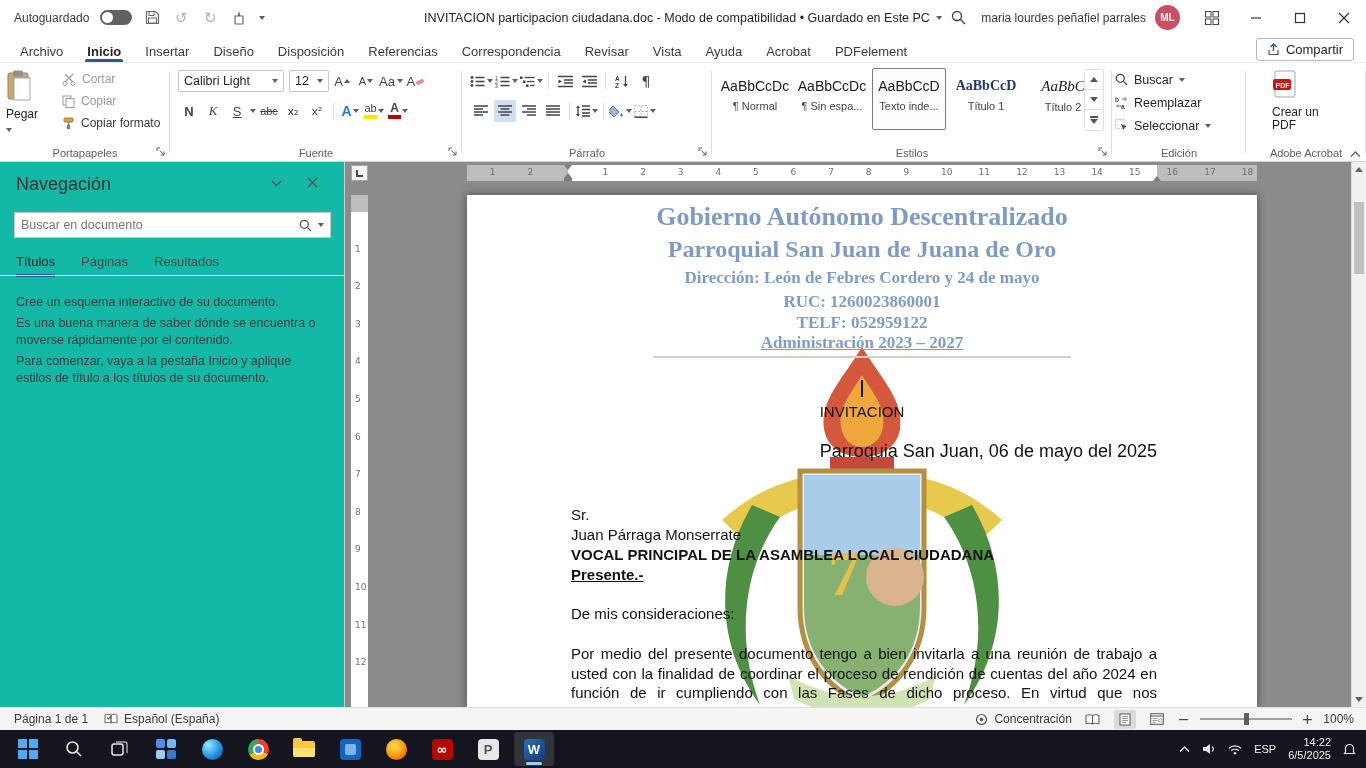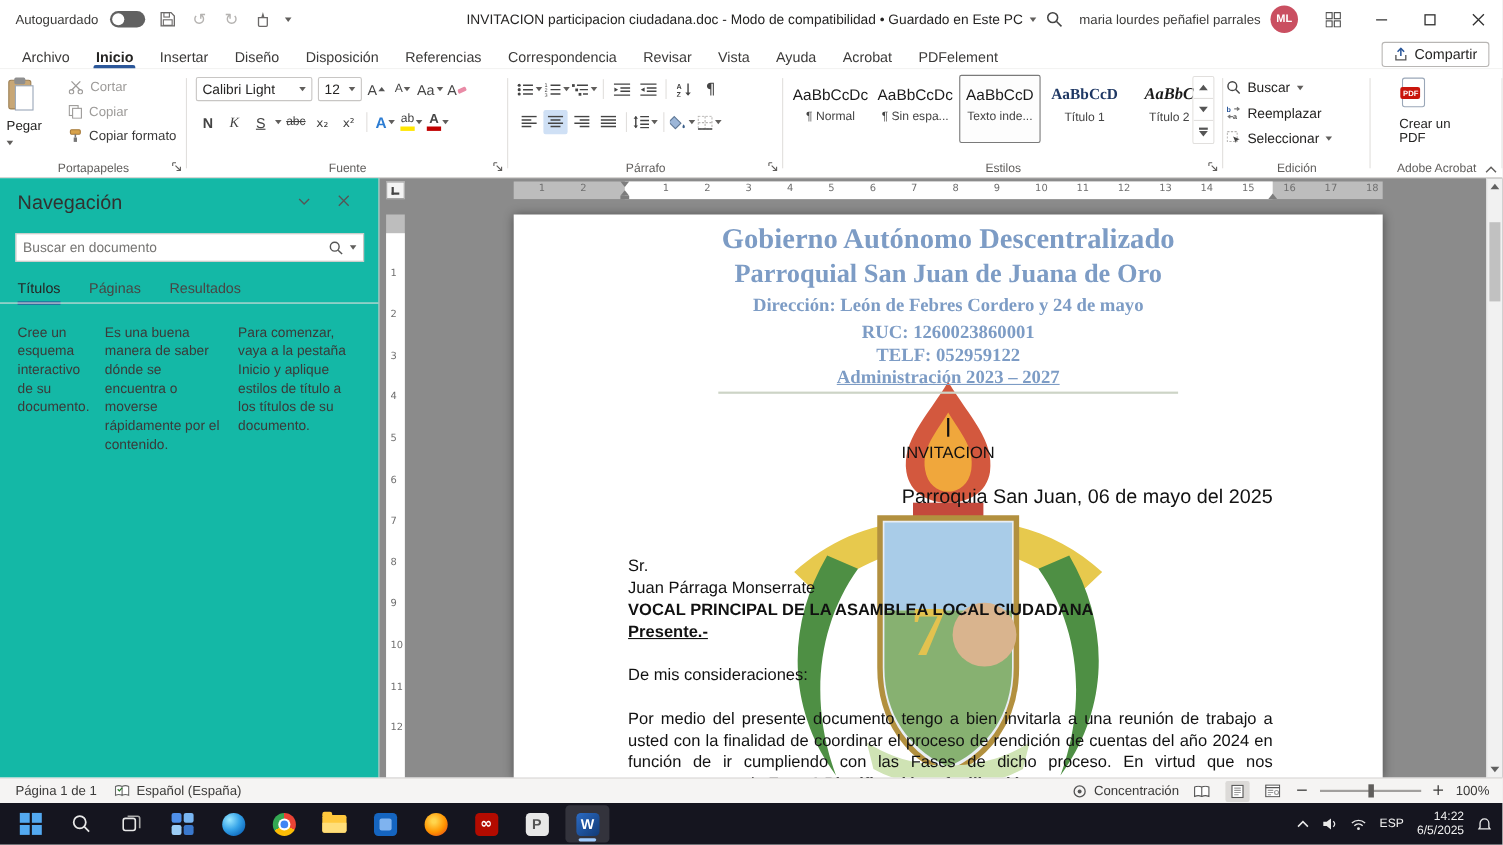--- a/index.html
+++ b/index.html
@@ -44,21 +44,21 @@
   .vsep{width:1px;height:18px;background:#e1dfdd;margin:0 3px}
   .glyph{font-family:"DejaVu Sans",sans-serif}
   .minibar{display:block;width:13px;height:4px;margin-top:1px}
   .fx{display:inline-flex;flex-direction:column;align-items:center;line-height:11px;font-size:12px}
   .bld{font-weight:bold}.itl{font-style:italic;font-family:"Liberation Serif",serif}.und{text-decoration:underline}.stk{text-decoration:line-through}
   .stylecard{width:74px;height:62px;border:1px solid transparent;border-radius:2px;text-align:center;padding-top:9px;cursor:pointer;overflow:hidden}
   .stylecard.selected{border-color:#7a7a7a;background:#fdfdfd}
   .stylecard .prev{font-size:14px;color:#1a1a1a;white-space:nowrap}
   .stylecard .slabel{font-size:11px;color:#444;margin-top:6px;white-space:nowrap}
   .prev.t1{font-weight:bold;font-family:"Liberation Serif",serif;color:#1f3864}
-  .prev.t2{font-weight:bold;font-style:italic;font-family:"Liberation Serif",serif;font-size:15px}
+  .prev.t2{font-weight:normal;font-style:italic;font-family:"Liberation Serif",serif;font-size:15px}
   .scrollcol{position:absolute;display:flex;flex-direction:column;border:1px solid #e1dfdd;border-radius:2px;overflow:hidden}
   .scrollcol .sc{width:18px;height:20px;background:#fff;display:flex;align-items:center;justify-content:center;border-bottom:1px solid #e1dfdd;cursor:pointer}
   .scrollcol .sc:last-child{border-bottom:none}
   .edit-item{display:flex;align-items:center;gap:6px;font-size:12.5px;color:#252423;cursor:pointer;height:21px}
   #ribbon-collapse{position:absolute;right:5px;bottom:3px;cursor:pointer;line-height:0}
 
   
   #main{position:absolute;top:162px;left:0;right:0;height:545px}
 
   
@@ -67,21 +67,21 @@
   #nav-chev{position:absolute;right:62px;top:18px;cursor:pointer;line-height:0}
   #nav-close{position:absolute;right:26px;top:15px;cursor:pointer;line-height:0}
   #nav-search{position:absolute;left:14px;top:50px;width:317px;height:26px;background:#fff;border:1px solid #c8c6c4;display:flex;align-items:center;padding:0 6px}
   #nav-search input{flex:1;border:none;outline:none;font-size:12.5px;color:#252423;font-family:inherit;background:transparent}
   #nav-search input::placeholder{color:#767573}
   .nav-tabs{position:absolute;left:16px;top:92px;display:flex;gap:26px;font-size:13px;color:#484644}
   .nav-tab{padding-bottom:8px;position:relative;cursor:pointer}
   .nav-tab.active{color:#252423}
   .nav-tab.active::after{content:"";position:absolute;left:0;right:0;bottom:0;height:3px;background:#2b579a}
   #nav-divider{position:absolute;left:0;right:0;top:113px;height:1px;background:#e1dfdd}
-  .nav-body{position:absolute;left:16px;right:18px;top:132px;display:flex;flex-direction:row;gap:14px}
+  .nav-body{position:absolute;left:16px;right:18px;top:132px;display:flex;flex-direction:column;gap:4px}
   .nav-body p{font-size:12.5px;line-height:17px;color:#3b3a39}
 
   
   #docarea{position:absolute;left:345px;top:0;right:0;bottom:0;background:#8b8b8b;overflow:hidden}
   #tabsel{position:absolute;left:6px;top:3px;width:17px;height:16px;background:#f3f3f3;border:1px solid #a5a5a5;display:flex;align-items:center;justify-content:center;cursor:pointer}
   #tabsel span{display:block;width:7px;height:7px;border-left:2px solid #444;border-bottom:2px solid #444}
   #hruler{position:absolute;left:122px;top:3px;width:790px;height:16px;background:#bdbdbd}
   #hruler .hr-content{position:absolute;left:101px;right:100px;top:0;bottom:0;background:#fff}
   #hruler-nums span{position:absolute;top:2px;font-size:9px;color:#6f6f6f;font-family:"DejaVu Sans",sans-serif}
   .ind{position:absolute;width:0;height:0;border-left:4px solid transparent;border-right:4px solid transparent;cursor:pointer}

